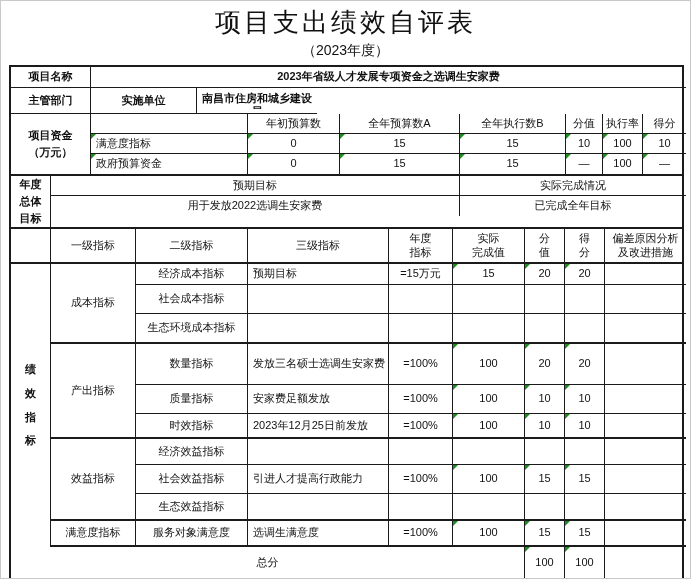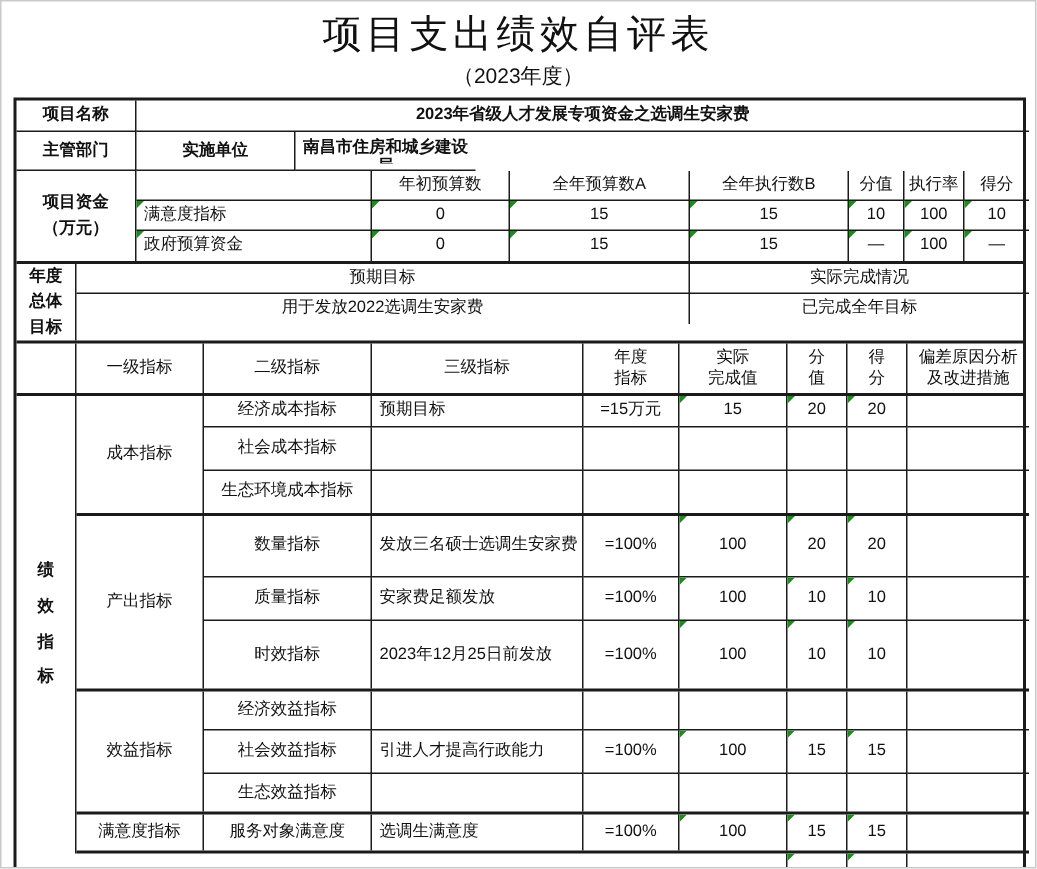--- a/index.html
+++ b/index.html
@@ -245,21 +245,21 @@
               <div class="c w40">
                   <span class="fg"></span>
                   <span>10</span>
                 </div>
               <div class="c w40">
                   <span class="fg"></span>
                   <span>10</span>
                 </div>
               <div class="c w81 nr"></div>
             </div>
-            <div class="row" style="height:45px">
+            <div class="row" style="height:23px">
               <div class="c w112 nb">时效指标</div>
               <div class="c w141 L nb">2023年12月25日前发放</div>
               <div class="c w64 nb">=100%</div>
               <div class="c w72 nb">
                   <span class="fg"></span>
                   <span>100</span>
                 </div>
               <div class="c w40 nb">
                   <span class="fg"></span>
                   <span>10</span>

